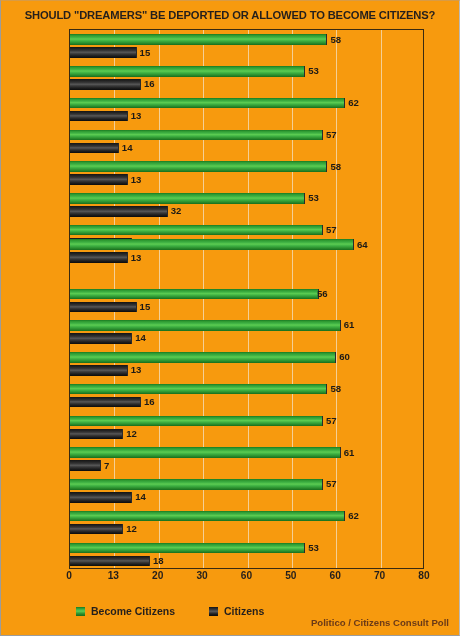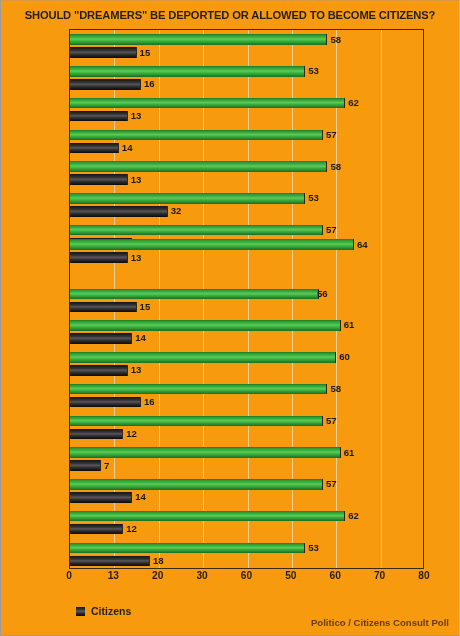--- a/index.html
+++ b/index.html
@@ -306,20 +306,24 @@
       <div class="xtick" style="left: 133.125px;">30</div>
       <div class="xtick" style="left: 177.5px;">60</div>
       <div class="xtick" style="left: 221.875px;">50</div>
       <div class="xtick" style="left: 266.25px;">60</div>
       <div class="xtick" style="left: 310.625px;">70</div>
       <div class="xtick" style="left: 355px;">80</div>
     </div>
 
   <div id="legend">
       <div class="legend-item">
+        <span class="legend-swatch green"></span>
+        <span class="legend-label">Become Citizens</span>
+      </div>
+      <div class="legend-item">
         <span class="legend-swatch black"></span>
         <span class="legend-label">Citizens</span>
       </div>
     </div>
 
   <div id="source">Politico / Citizens Consult Poll</div>
 
 </div>
 
 </body></html>

